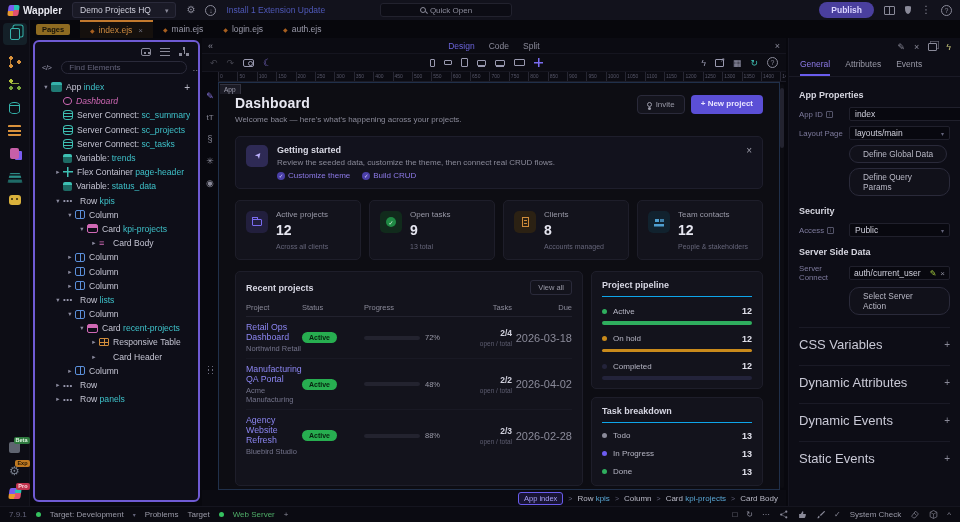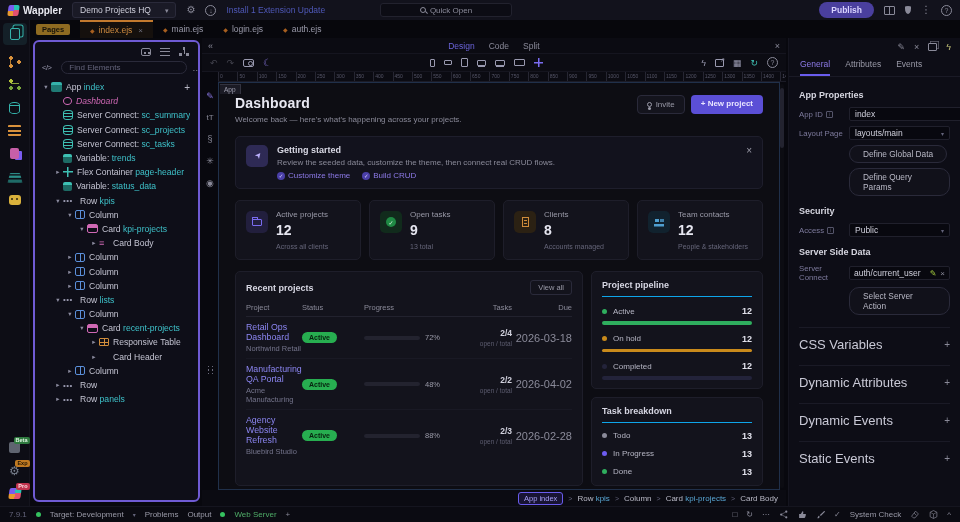--- a/index.html
+++ b/index.html
@@ -792,21 +792,21 @@
     </div>
   </div>
 </div>
 
 <div class="status">
   <span class="ver">7.9.1</span>
   <span class="gdot"></span>
   <span>Target: Development</span>
   <span style="font-size:6px;color:#63637a">▾</span>
   <span>Problems</span>
-  <span>Output</span>
+  <span>Target</span>
   <span class="gdot"></span>
   <span class="ws">Web Server</span>
   <span class="sicon">+</span>
   <div class="st-right">
     <span class="sicon">□</span>
     <span class="sicon">↻</span>
     <span class="sicon">⋯</span>
     <span>
         <svg class="mini" width="10" height="9" viewBox="0 0 16 16">
           <circle cx="3" cy="8" r="2" fill="#8a8a99"></circle>

